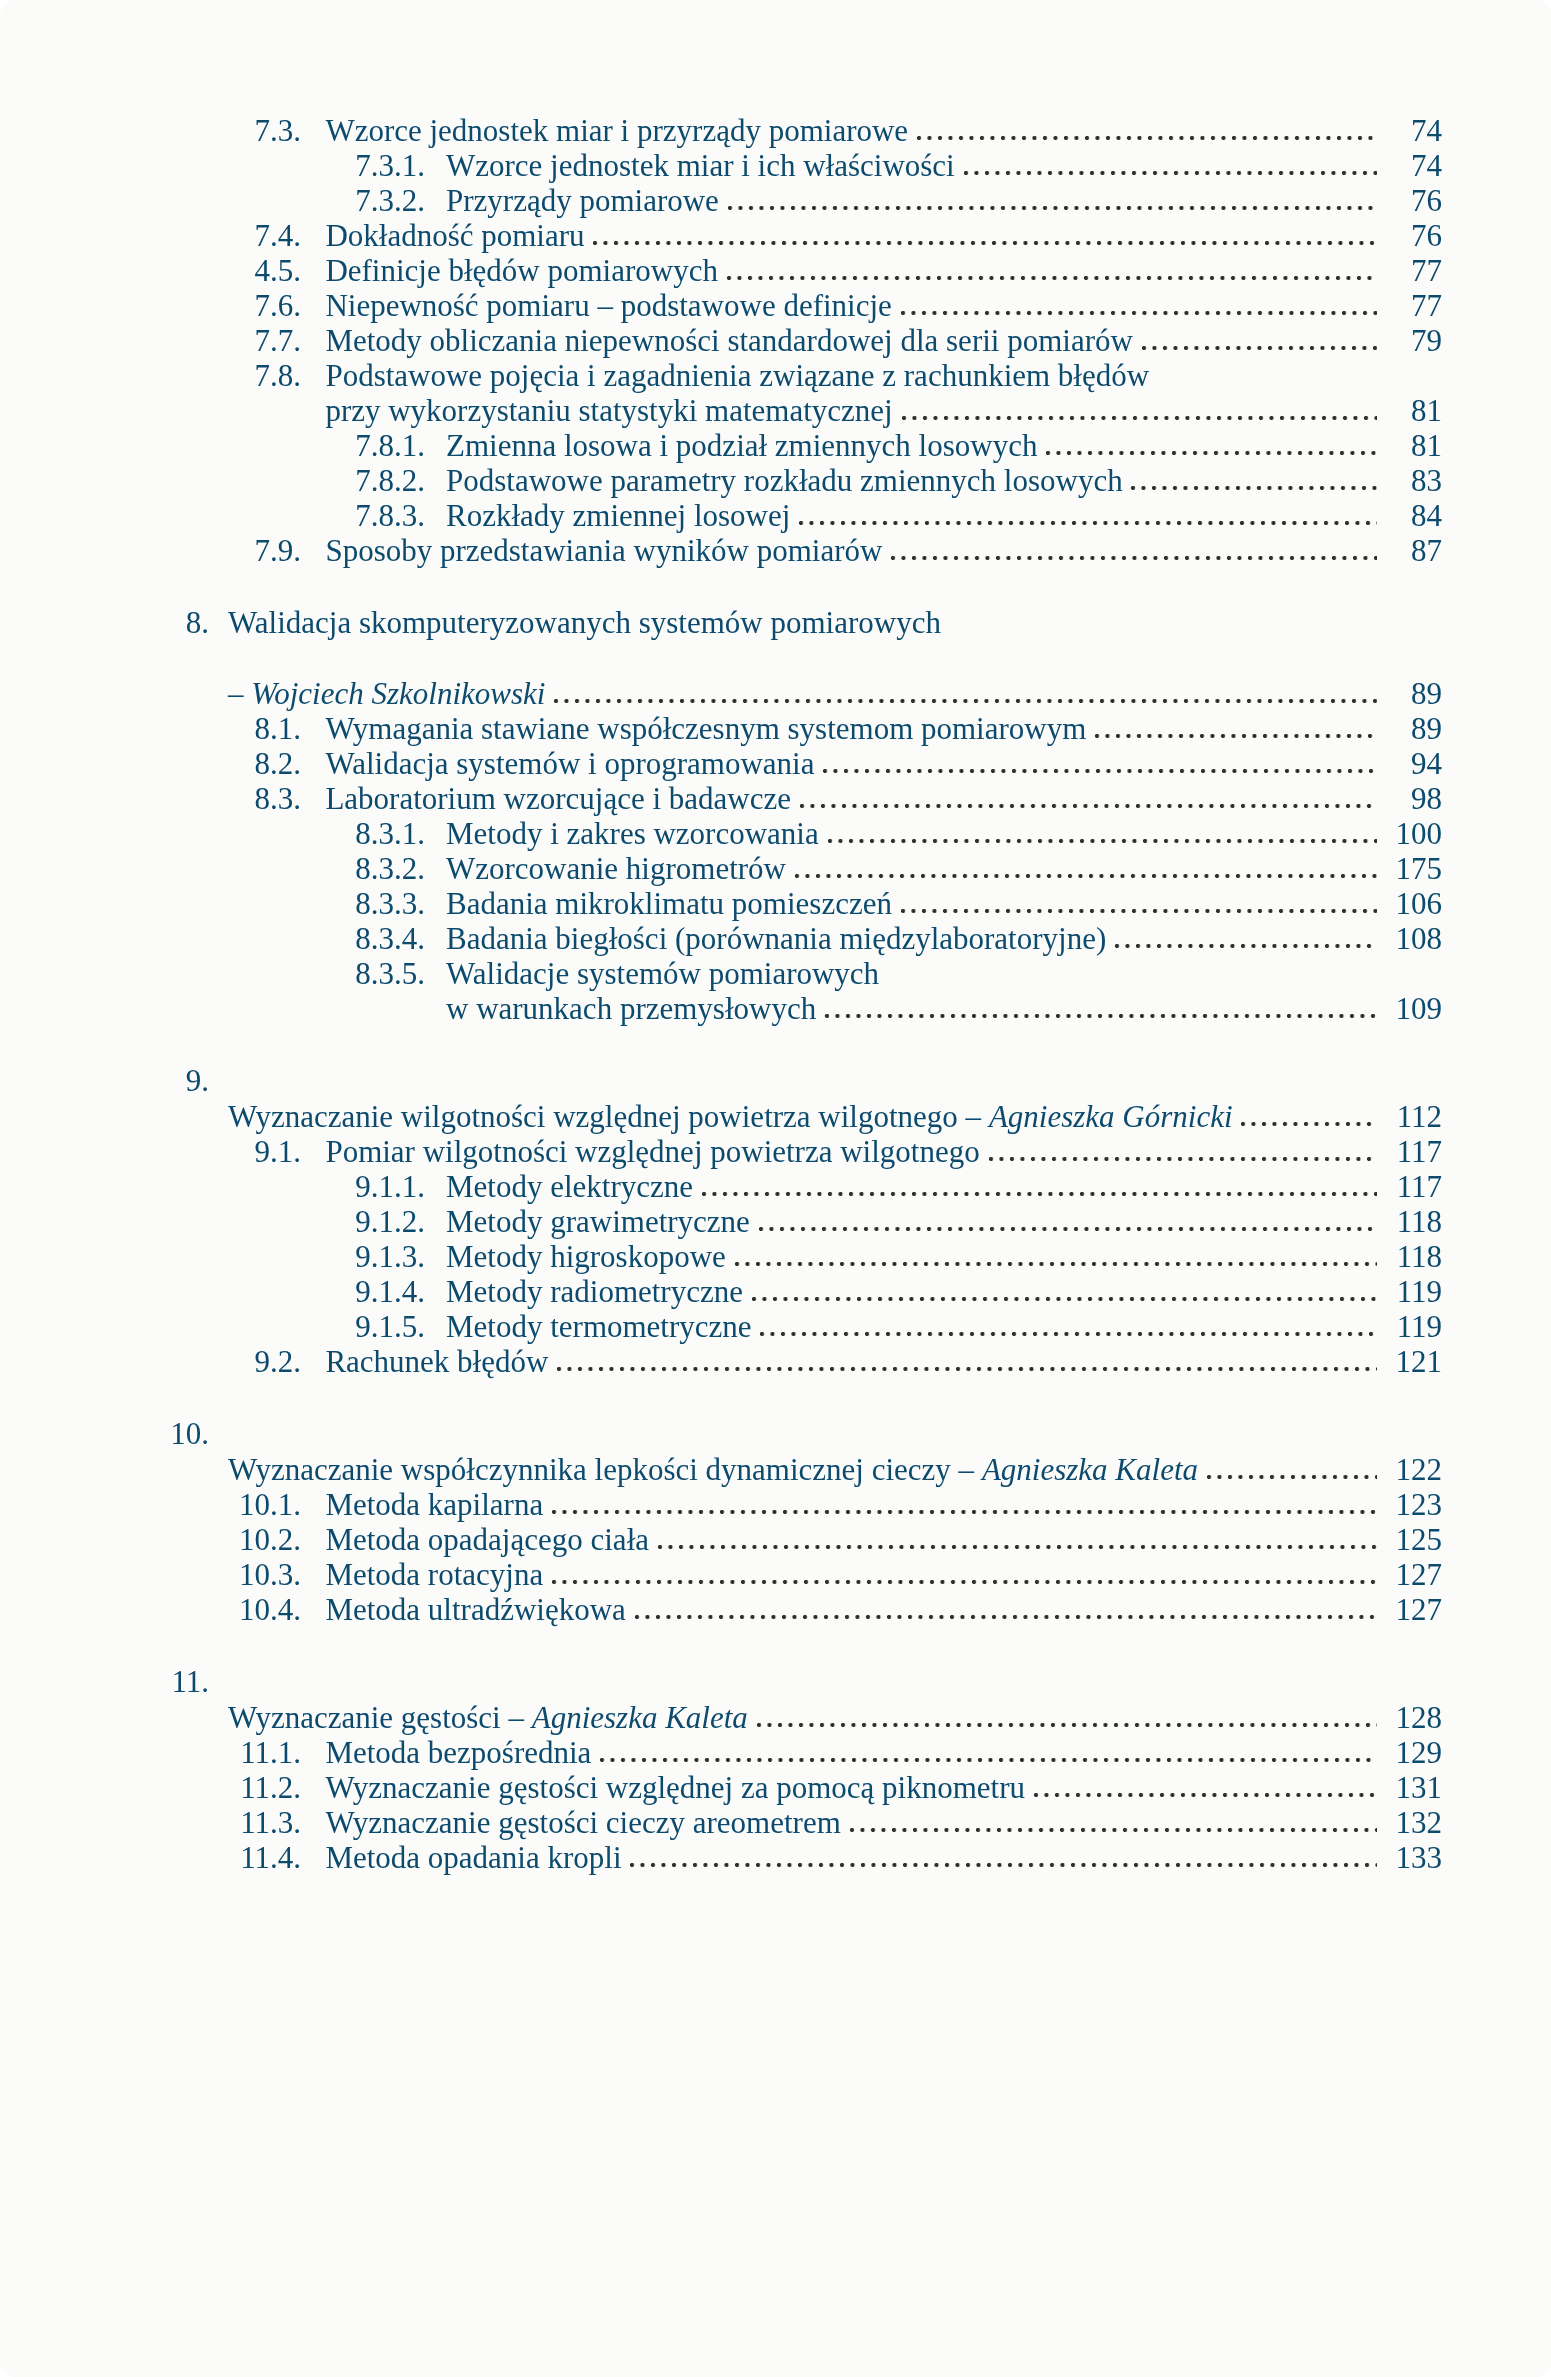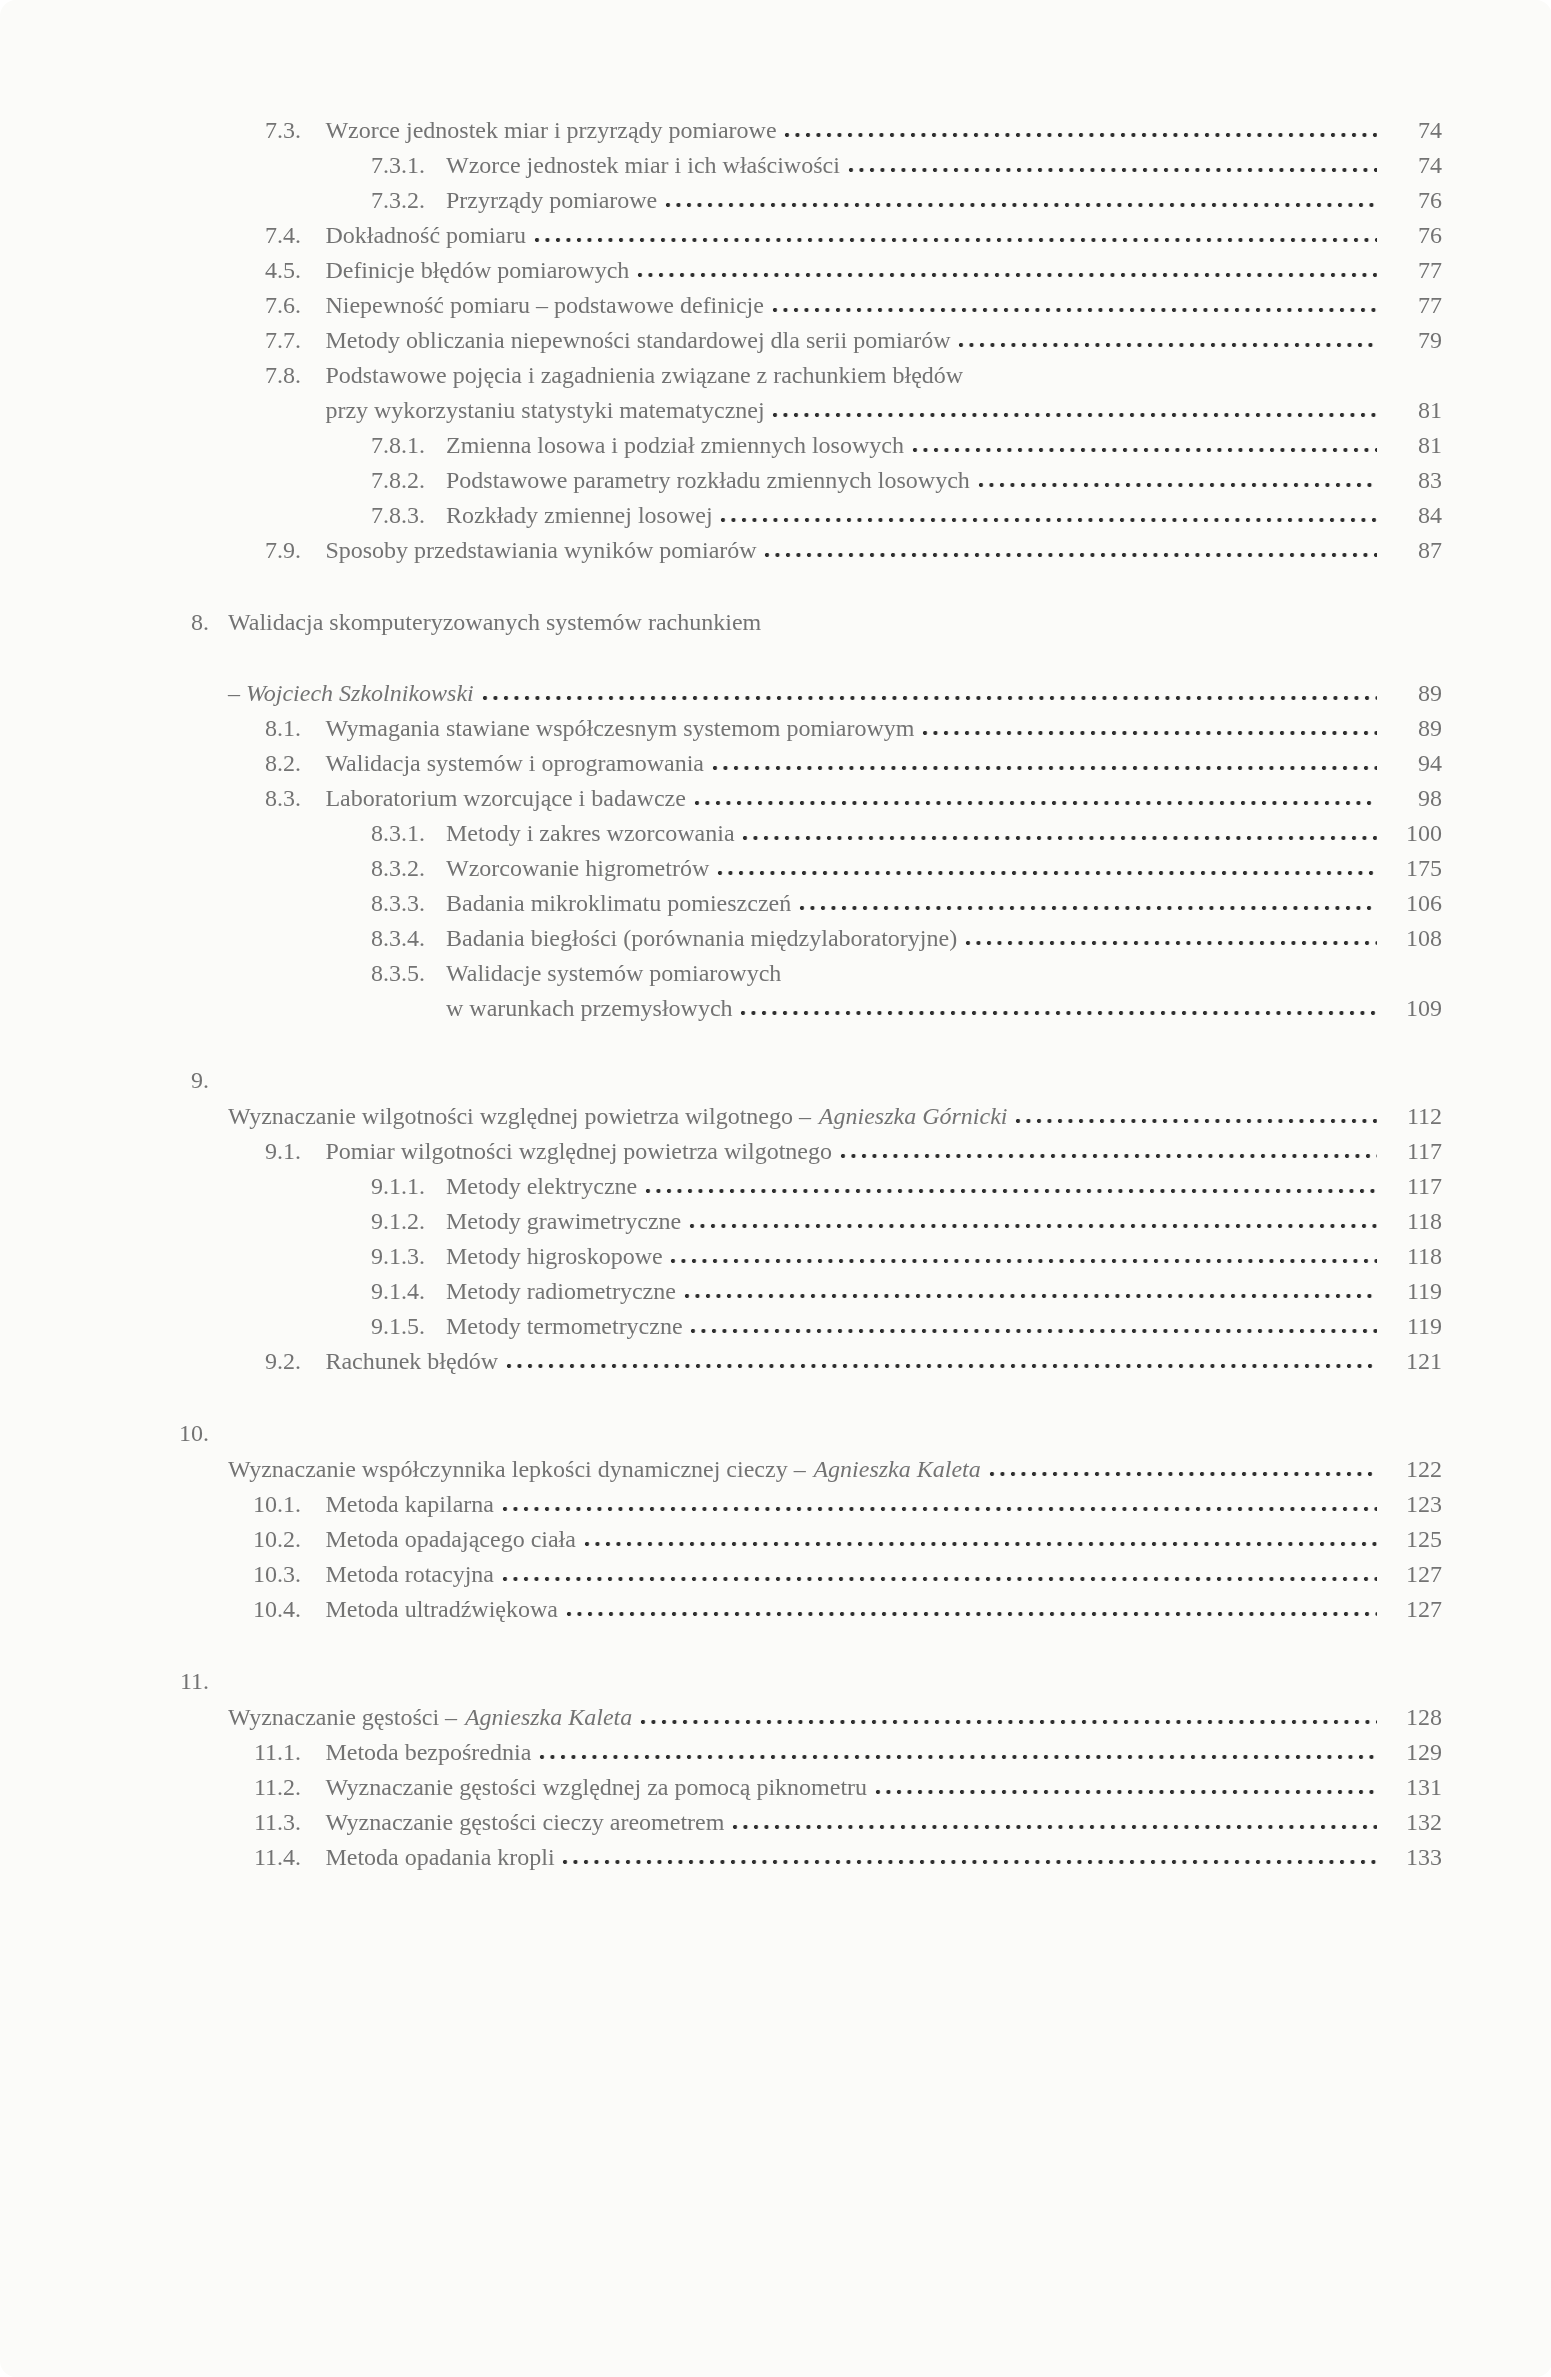--- a/index.html
+++ b/index.html
@@ -6,23 +6,23 @@
     margin: 0;
     padding: 0;
     background: #ffffff;
   }
   .page {
     position: relative;
     width: 1552px;
     height: 2377px;
     box-sizing: border-box;
     background: #fbfbf9;
-    color: #737373;
+    color: #0c4a6e;
     font-family: "Liberation Serif", "DejaVu Serif", serif;
-    font-size: 24px;
+    font-size: 31px;
     padding-top: 113px;
     padding-right: 110px;
     overflow: hidden;
     border-radius: 16px;
   }
   .toc {
     width: 100%;
   }
   .toc-row {
     display: flex;
@@ -232,21 +232,21 @@
         <span class="dots"></span>
         <span class="page-num">87</span>
       </div>
 
     </div>
   </div>
       <div class="toc-row lvl0 gap-before">
     <span class="num">8.</span>
     <div class="entry-body">
       <div class="entry-line line1">
-        <span class="title">Walidacja skomputeryzowanych systemów rachunkiem</span>
+        <span class="title">Walidacja skomputeryzowanych systemów pomiarowych</span>
 
       </div>
       <div class="entry-line line2">
 
         <span class="title-italic">– Wojciech Szkolnikowski</span>
         <span class="dots"></span>
         <span class="page-num">89</span>
       </div>
     </div>
   </div>

